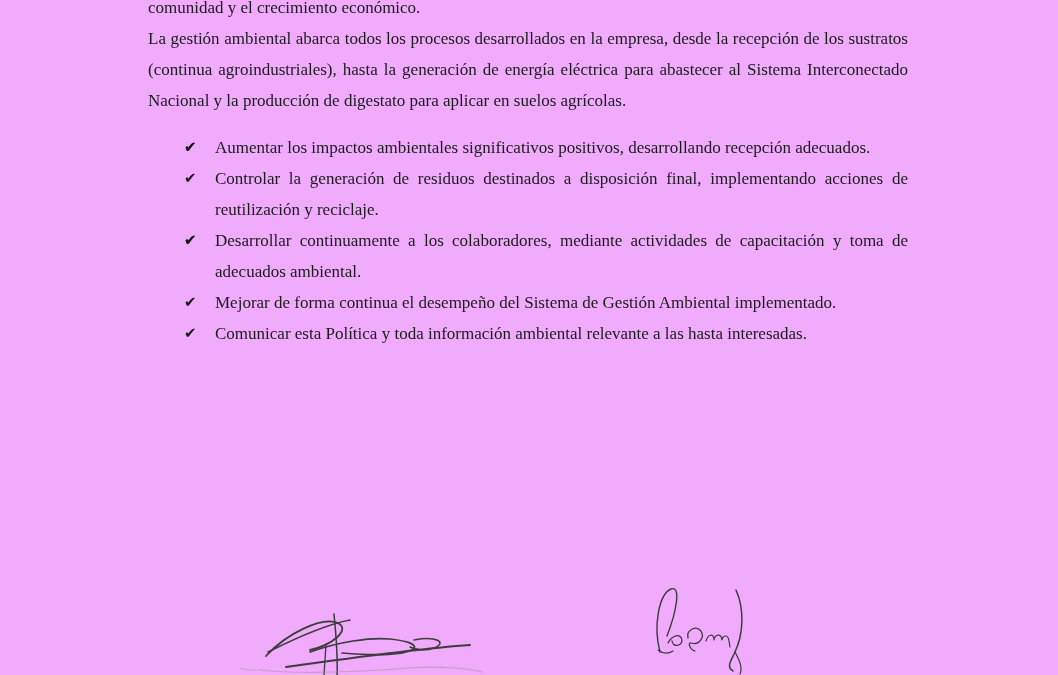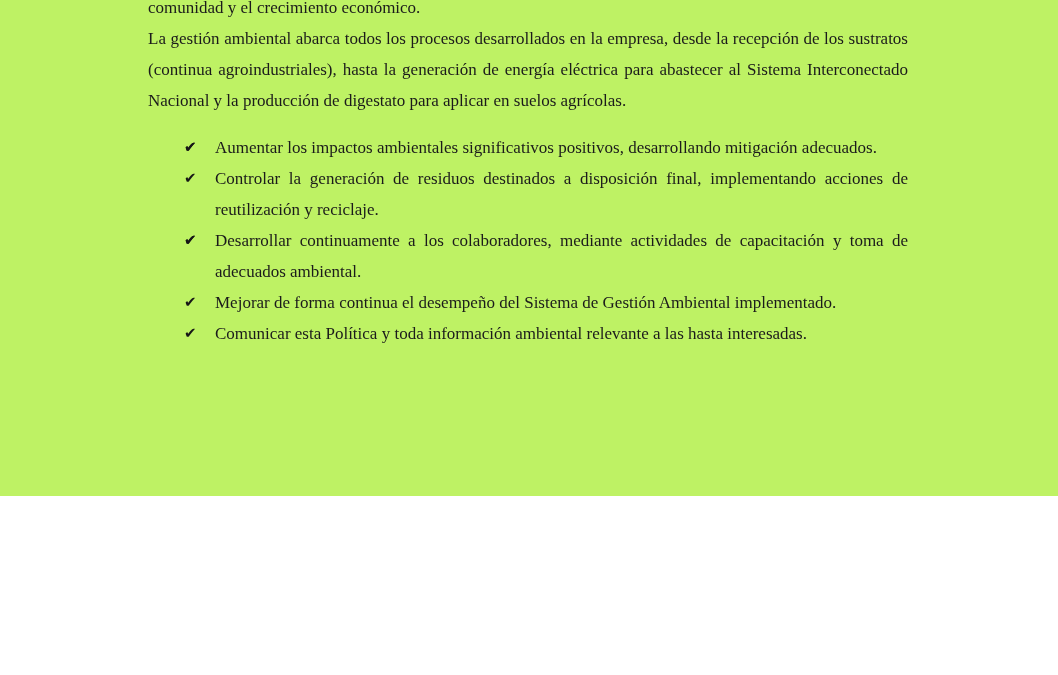--- a/index.html
+++ b/index.html
@@ -3,22 +3,22 @@
 <meta charset="utf-8">
 <style>
   html, body {
     margin: 0;
     padding: 0;
     background: #ffffff;
   }
   #page {
     position: relative;
     width: 1058px;
-    height: 496px;
-    background: #bef264;
+    height: 675px;
+    background: #f0abfc;
     overflow: hidden;
     font-family: "Liberation Serif", "DejaVu Serif", serif;
     color: #1b1b1b;
   }
   #content {
     position: absolute;
     left: 148px;
     top: -8px;
     width: 760px;
     font-size: 17px;
@@ -94,21 +94,21 @@
 
     <p class="para-gestion">La gestión ambiental abarca todos los procesos desarrollados en la empresa, desde la recepción de los sustratos (continua agroindustriales), hasta la generación de energía eléctrica para abastecer al Sistema Interconectado Nacional y la producción de digestato para aplicar en suelos agrícolas.</p>
 
 
     <ul class="pillars">
       <li>
         <span class="check">✔</span>
       </li>
       <li>
         <span class="check">✔</span>
-        <span>Aumentar los impactos ambientales significativos positivos, desarrollando mitigación adecuados.</span>
+        <span>Aumentar los impactos ambientales significativos positivos, desarrollando recepción adecuados.</span>
       </li>
       <li>
         <span class="check">✔</span>
         <span>Controlar la generación de residuos destinados a disposición final, implementando acciones de reutilización y reciclaje.</span>
       </li>
       <li>
         <span class="check">✔</span>
       </li>
       <li>
         <span class="check">✔</span>

